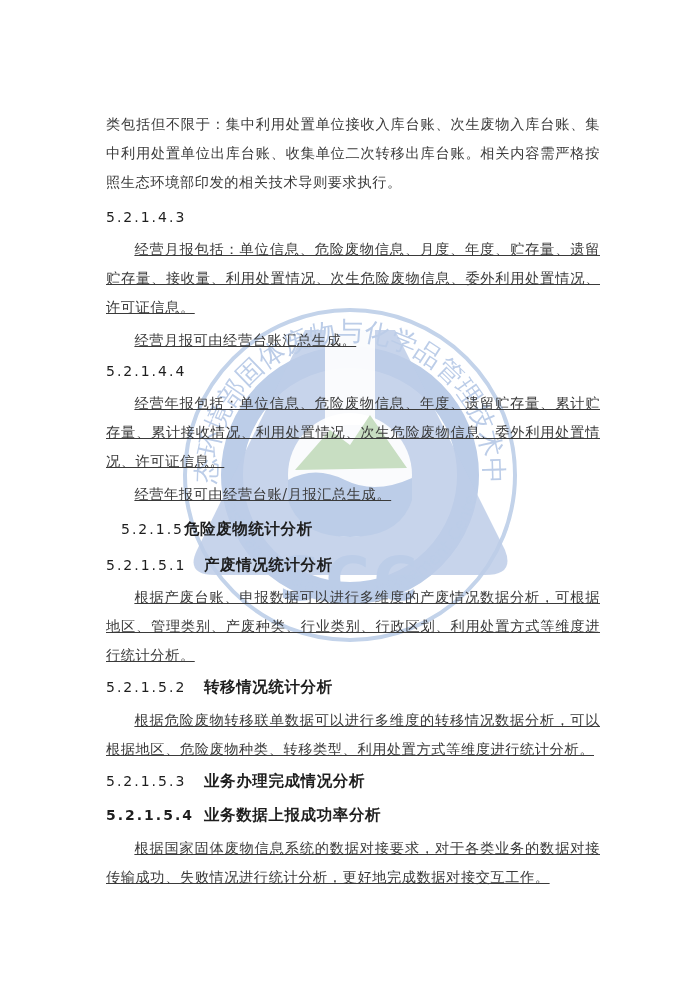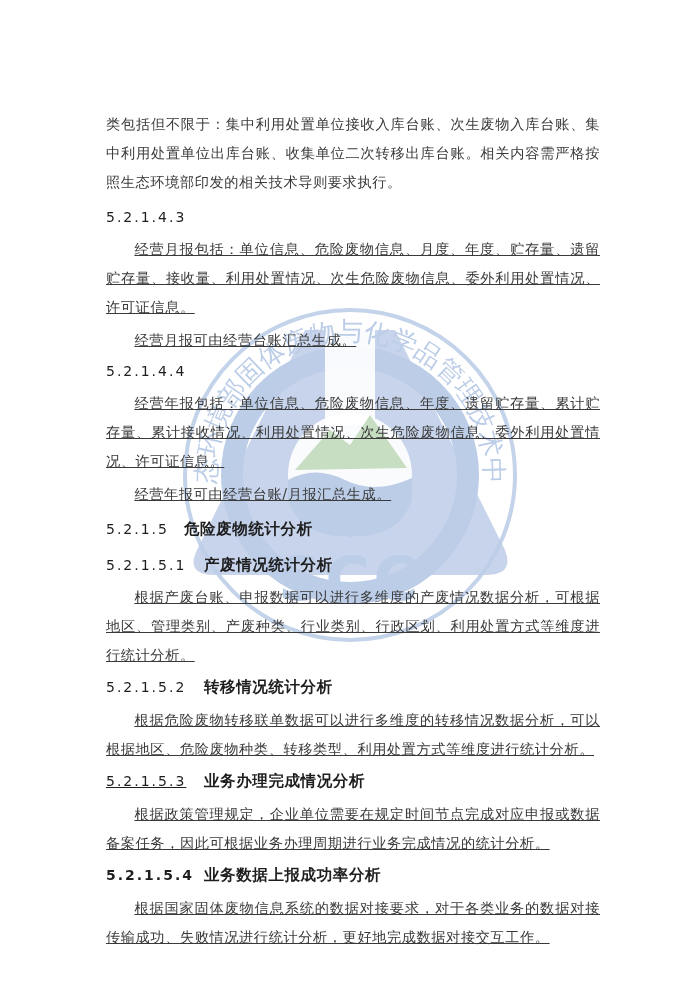--- a/index.html
+++ b/index.html
@@ -60,21 +60,21 @@
       align-items: center;
     }
     .heading .num {
       font-weight: normal;
       letter-spacing: 2px;
       font-size: 14px;
     }
     .heading .title {
       letter-spacing: 0.6px;
     }
-    .h4 .num { width: 100px; }
+    .h4 .num { width: 100px; text-align: right; }
     .page-number {
       position: absolute;
       top: 907px;
       left: 0;
       width: 700px;
       text-align: center;
       font-size: 11px;
       color: #555;
       font-family: "DejaVu Serif", serif;
       z-index: 1;
@@ -142,24 +142,23 @@
     </div>
     <p class="para indent" style="margin-top:2px;">根据产废台账、申报数据可以进行多维度的产废情况数据分析，可根据地区、管理类别、产废种类、行业类别、行政区划、利用处置方式等维度进行统计分析。</p>
 
     <div class="heading h5" style="height:34px;">
       <span class="num" style="width:98px;">5.2.1.5.2</span>
       <span class="title">转移情况统计分析</span>
     </div>
     <p class="para indent" style="margin-top:2px;">根据危险废物转移联单数据可以进行多维度的转移情况数据分析，可以根据地区、危险废物种类、转移类型、利用处置方式等维度进行统计分析。</p>
 
     <div class="heading h5" style="height:34px;">
-      <span class="num" style="width:98px;text-decoration:underline;">5.2.1.5.3</span>
+      <span class="num" style="width:98px;">5.2.1.5.3</span>
       <span class="title">业务办理完成情况分析</span>
     </div>
-    <p class="para indent" style="margin-top:2px;">根据政策管理规定，企业单位需要在规定时间节点完成对应申报或数据备案任务，因此可根据业务办理周期进行业务完成情况的统计分析。</p>
 
     <div class="heading h5" style="height:34px;">
       <span class="num" style="width:98px;font-weight:bold;">5.2.1.5.4</span>
       <span class="title">业务数据上报成功率分析</span>
     </div>
     <p class="para indent" style="margin-top:2px;">根据国家固体废物信息系统的数据对接要求，对于各类业务的数据对接传输成功、失败情况进行统计分析，更好地完成数据对接交互工作。</p>
   </div>
 
 </div>
 

